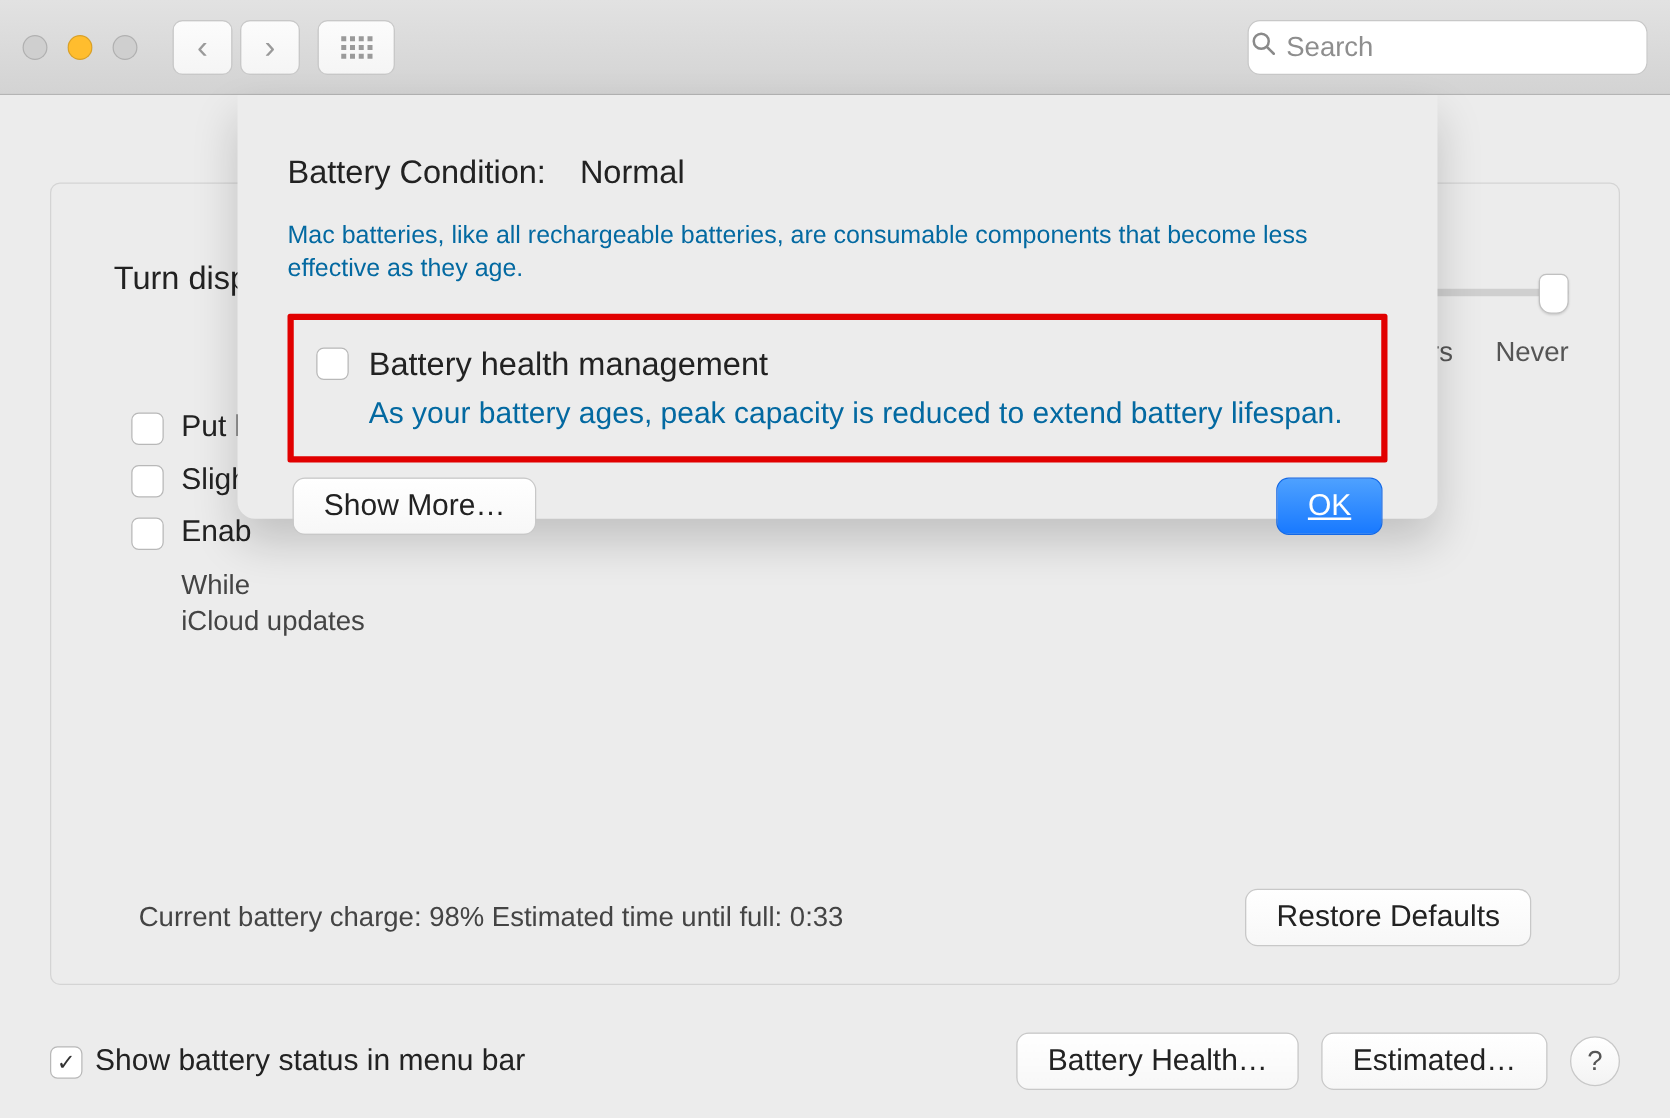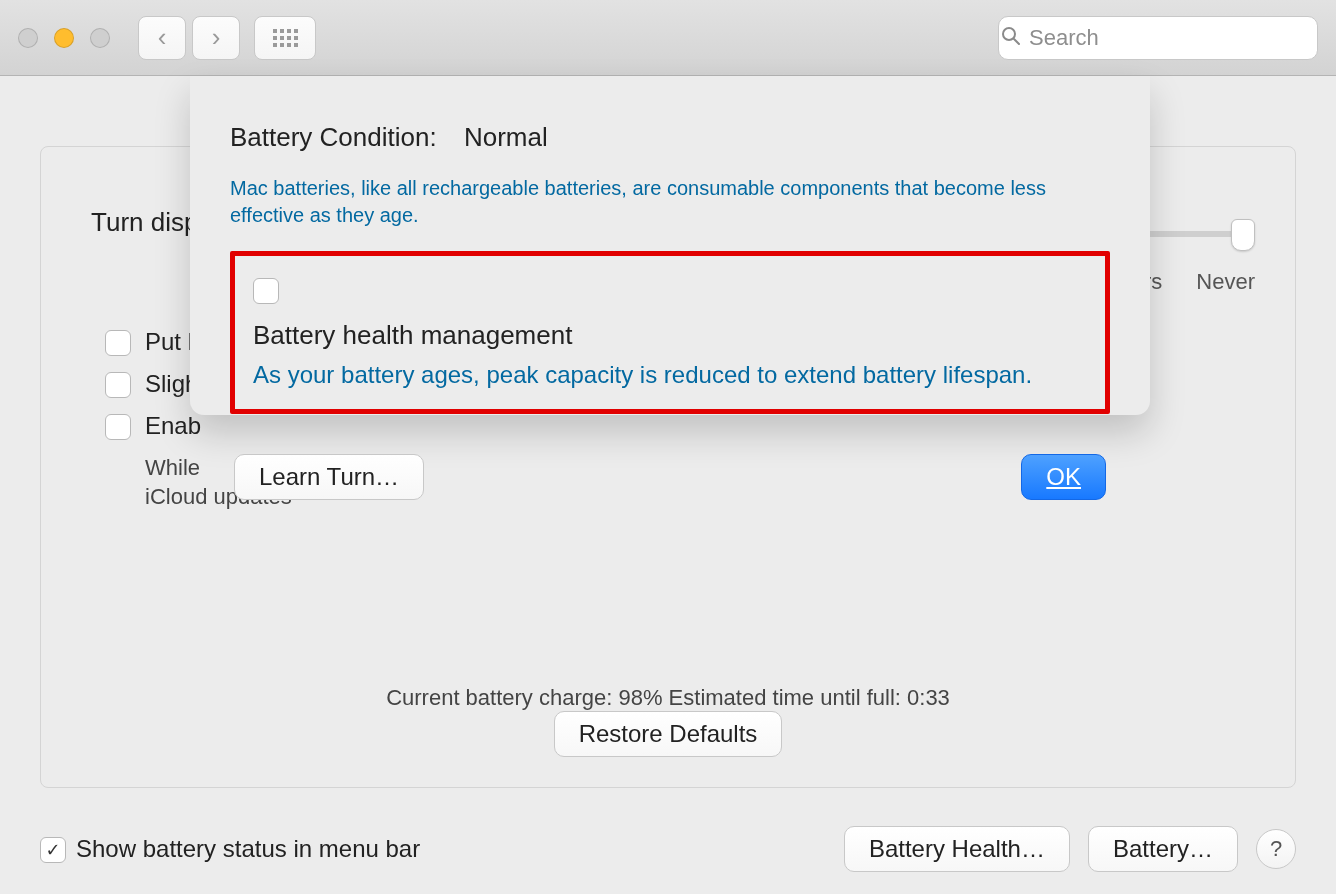--- a/index.html
+++ b/index.html
@@ -89,21 +89,21 @@
 
   .check-row { display:flex; align-items:flex-start; gap:14px; margin-bottom: 14px; }
   .check-rows { margin-top: 90px; margin-left: 14px; }
   .checkbox {
     width: 26px; height: 26px; background:#fff; border:1px solid #b8b8b8; border-radius:6px; flex-shrink:0; margin-top:2px;
   }
   .sub-desc { font-size: 22px; color:#444; margin-left: 40px; line-height:1.3; }
 
   .status-row {
     position:absolute; left: 70px; bottom: 30px; right: 70px;
-    display:flex; align-items:center; justify-content: space-between; flex-direction: column;
+    display:flex; align-items:center; justify-content: space-between;
   }
   .status-row .txt { font-size: 22px; color:#444; }
   .btn {
     padding: 8px 24px; font-size: 24px;
     background: linear-gradient(#fff,#f7f7f7);
     border: 1px solid #c8c8c8; border-radius: 10px;
     color:#222;
   }
   .btn.primary {
     background: linear-gradient(#4ea1ff,#1879ff);
@@ -136,22 +136,22 @@
   }
   .cond-line { font-size: 26px; color:#222; margin-bottom: 22px; }
   .cond-key { display:inline-block; }
   .cond-val { display:inline-block; margin-left: 20px; }
   .explain { font-size: 20px; color:#0369a1; line-height:1.35; margin-bottom: 22px; }
 
   .highlight-box {
     border: 5px solid #e10000;
     border-radius: 2px;
     padding: 20px 18px 18px 18px;
-    margin-bottom: 40px;
-    display:flex; gap: 16px; align-items:flex-start;flex-direction:column;
+    margin-bottom: 12px;
+    display:flex; gap: 16px; align-items:flex-start;
   }
   .highlight-box .bh-label { font-size: 26px; margin-bottom: 8px; }
   .highlight-box .bh-desc  { font-size: 24px; color:#0369a1; line-height:1.35; }
 
   .sheet-actions {
     display:flex; justify-content: space-between; align-items:center;
     padding: 0 4px;
   }
 </style>
 </head>
@@ -235,21 +235,21 @@
   </div>
 </div>
 
 <div class="bottom-bar">
   <div class="chk-inline">
     <div class="checkbox checked">✓</div>
     <div>Show battery status in menu bar</div>
   </div>
   <div class="spacer"></div>
   <button class="btn">Battery Health…</button>
-  <button class="btn">Battery…</button>
+  <button class="btn">Estimated…</button>
   <div class="help-btn">
       <span>?</span>
     </div>
 </div>
 
 <div class="sheet">
   <div class="cond-line">
     <span class="cond-key">Battery Condition:</span>
     <span class="cond-val">Normal</span>
   </div>
@@ -257,16 +257,16 @@
 
   <div class="highlight-box">
     <div class="checkbox"></div>
     <div>
       <div class="bh-label">Battery health management</div>
       <div class="bh-desc">As your battery ages, peak capacity is reduced to extend battery lifespan.</div>
     </div>
   </div>
 
   <div class="sheet-actions">
-    <button class="btn">Learn Turn…</button>
+    <button class="btn">Show More…</button>
     <button class="btn primary">OK</button>
   </div>
 </div>
 
 </body></html>

